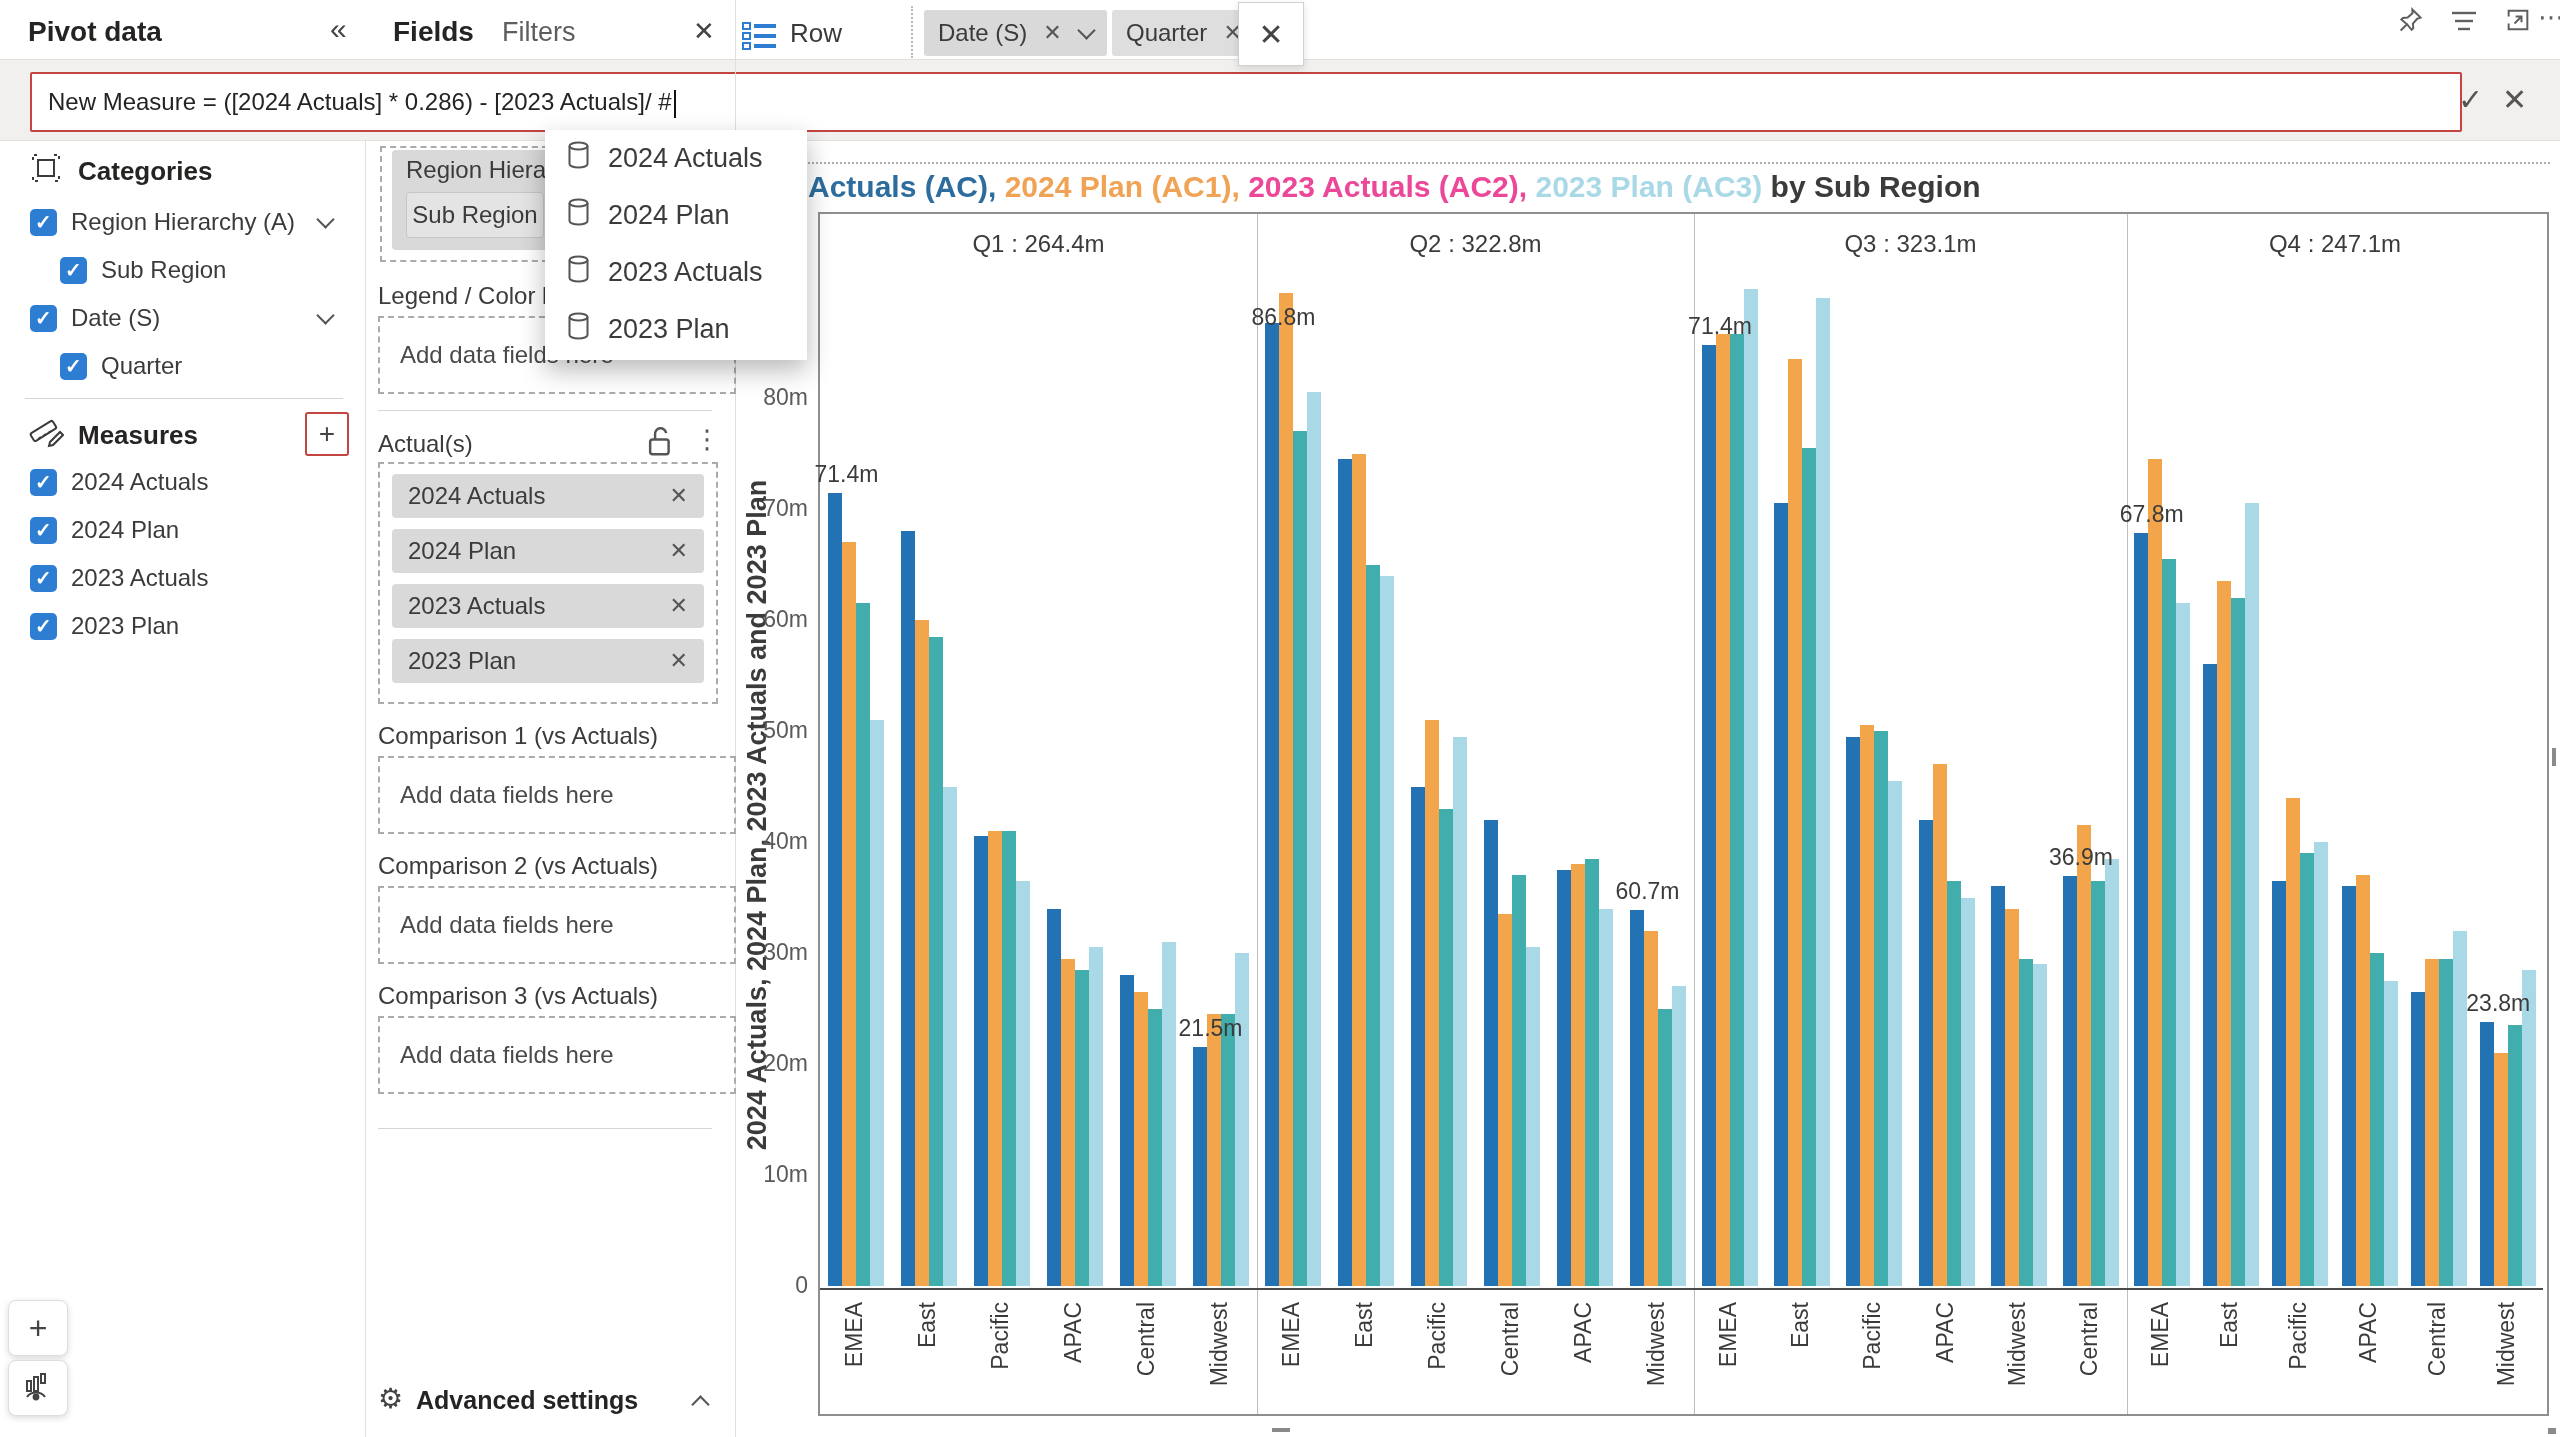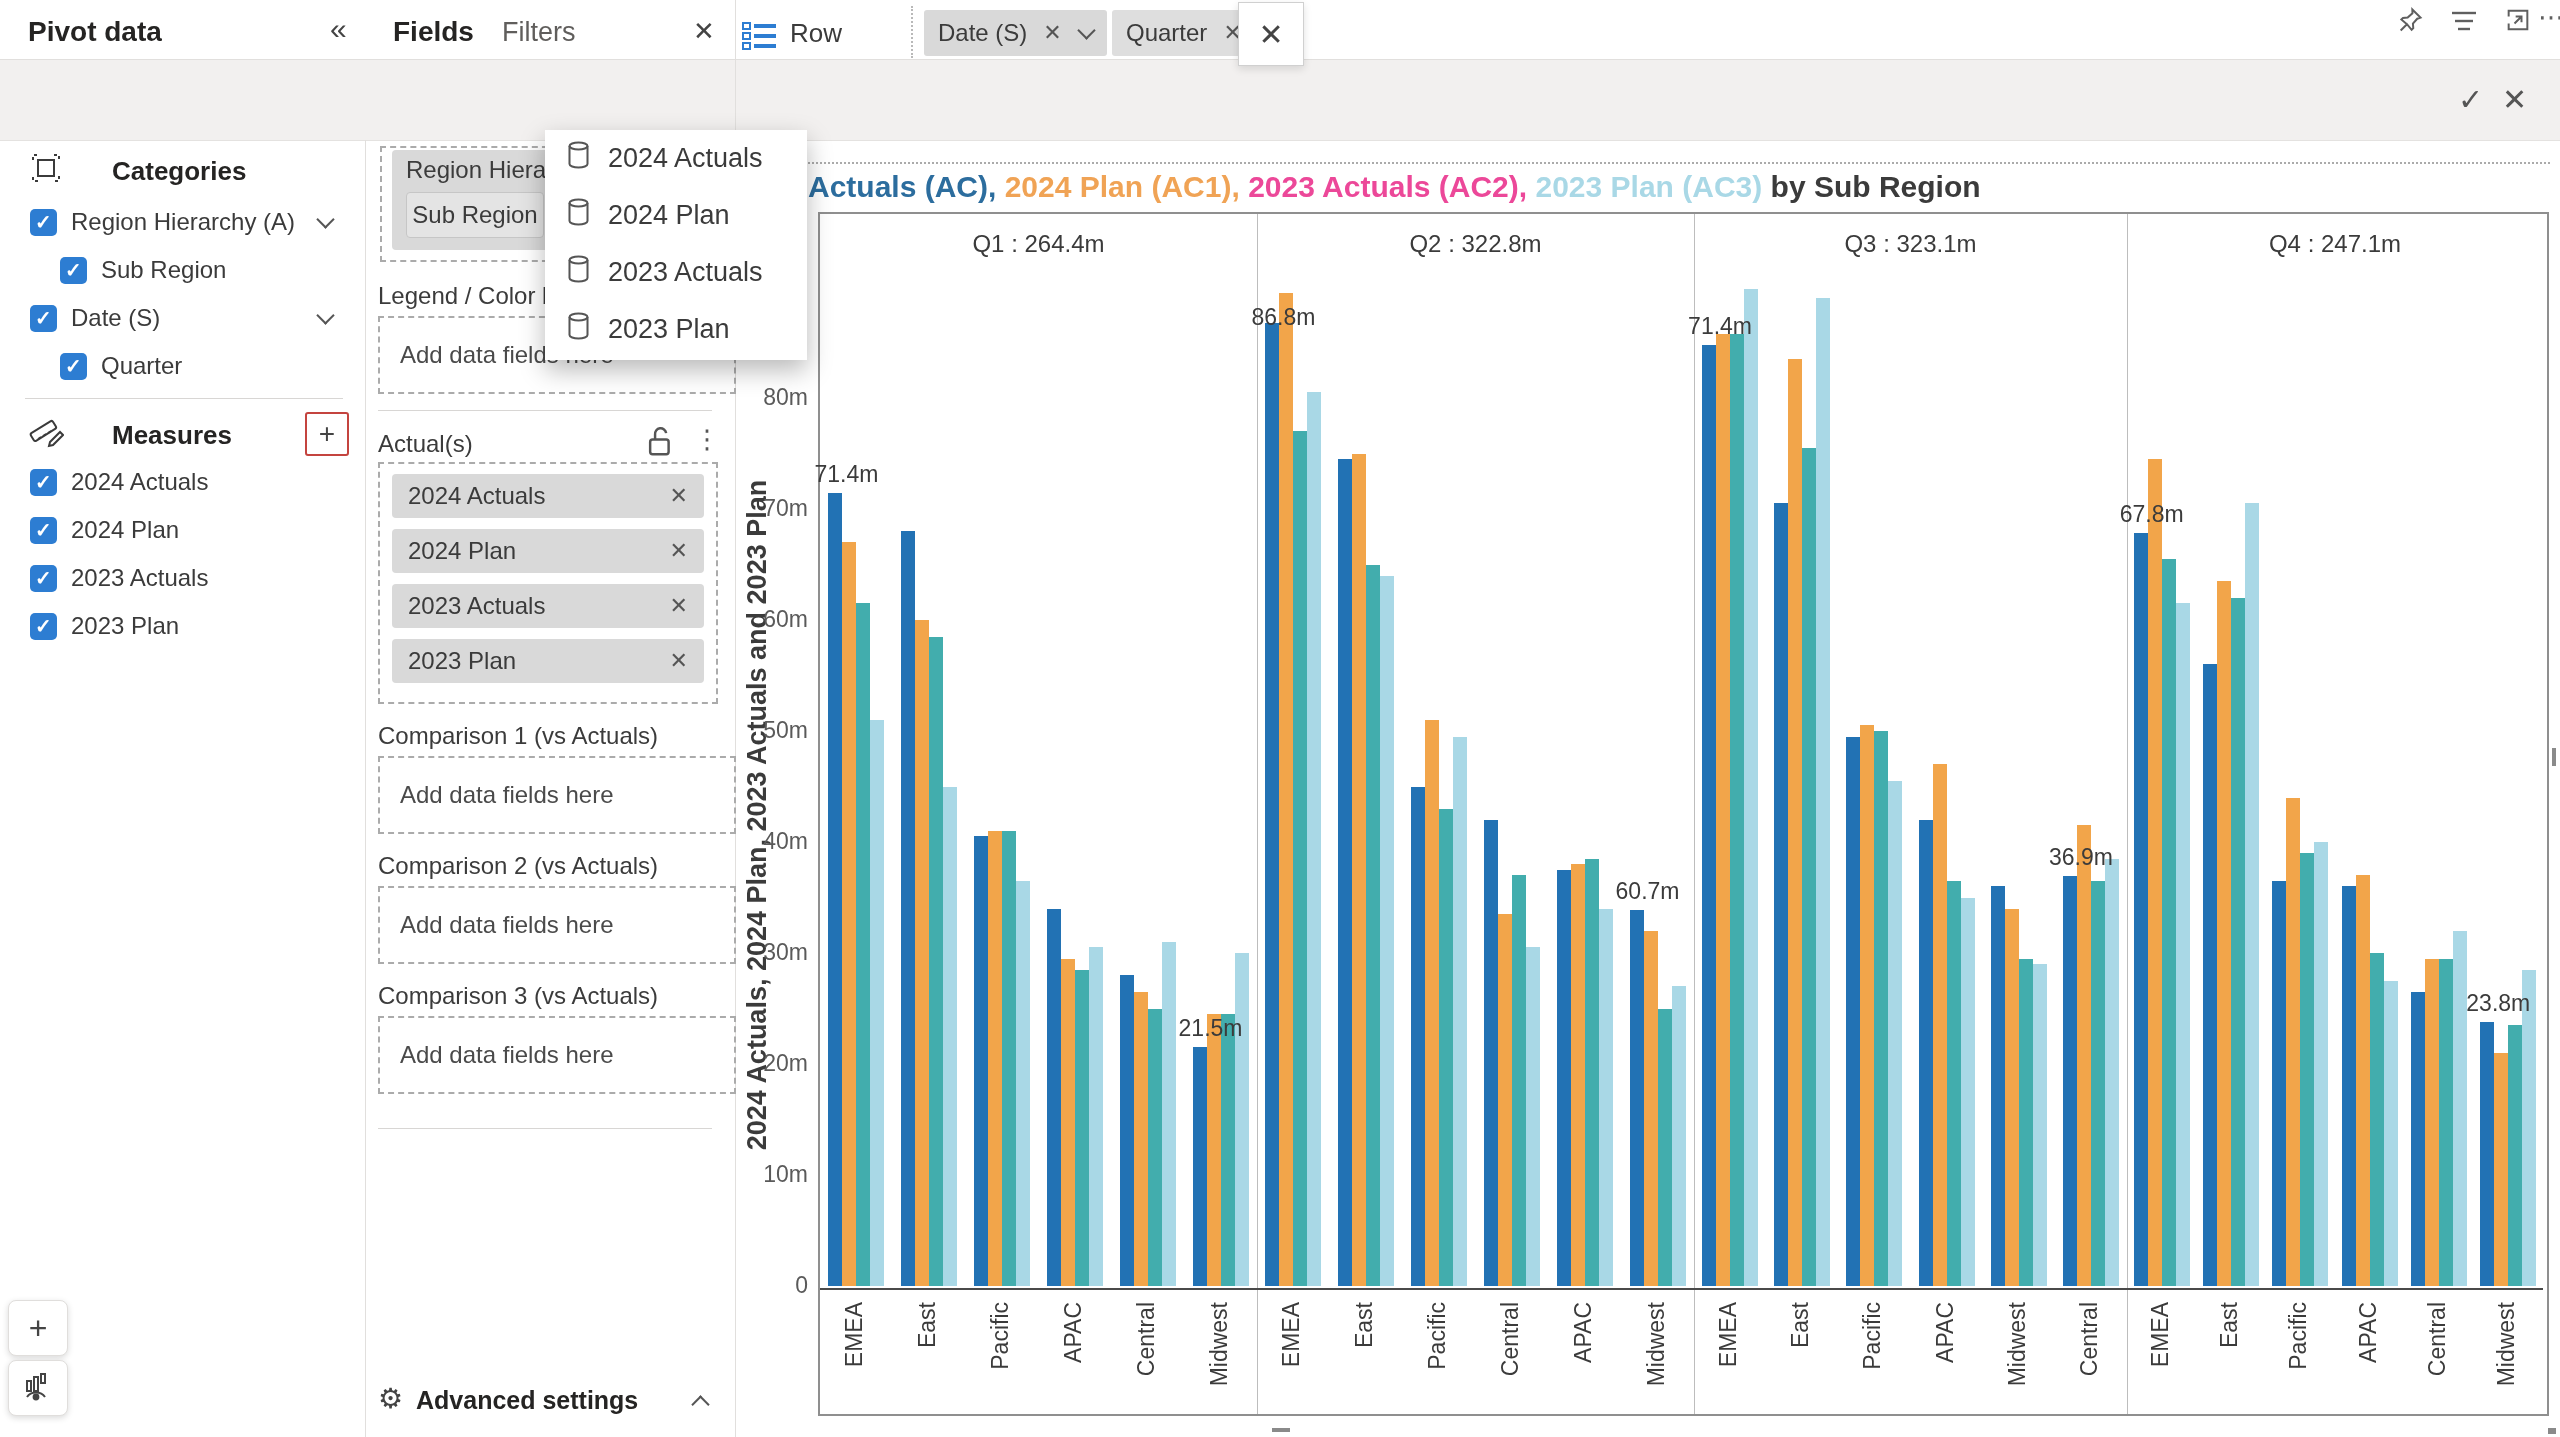--- a/index.html
+++ b/index.html
@@ -26,21 +26,21 @@
   
   .chip{background:#d9d9d9;border-radius:3px;display:flex;align-items:center;font-size:24px;color:#3b3b3b;padding:0 14px;height:46px;}
   .chip .x{margin-left:16px;color:#555;font-size:22px;}
   .chev{display:inline-block;width:11px;height:11px;border-right:2.5px solid #555;border-bottom:2.5px solid #555;}
   .chev.down{transform:rotate(45deg);margin-top:-6px;}
   .chev.up{transform:rotate(-135deg);margin-top:8px;}
   #popup-close{background:#fff;border:1px solid #d0d0d0;box-shadow:0 3px 8px rgba(0,0,0,.12);
                display:flex;align-items:center;justify-content:center;}
 
   
-  .sec-title{font-size:26px;font-weight:700;color:#252423;margin-left:34px;}
+  .sec-title{font-size:26px;font-weight:700;color:#252423;}
   .cbrow{display:flex;align-items:center;height:48px;}
   .cbox{width:27px;height:27px;border-radius:5px;background:#2d7dd2;color:#fff;font-size:20px;font-weight:700;
         display:flex;align-items:center;justify-content:center;flex:0 0 27px;}
   .cblabel{font-size:24px;color:#3b3b3b;margin-left:14px;}
   .divider{height:1px;background:#d8d6d4;}
   .plusbtn{border:2px solid #c4443f;background:#fff;width:40px;height:40px;border-radius:3px;
            display:flex;align-items:center;justify-content:center;font-size:28px;color:#444;}
   .sqbtn{width:58px;height:54px;background:#fff;border:1px solid #e0dedc;border-radius:8px;
          box-shadow:0 2px 6px rgba(0,0,0,.15);display:flex;align-items:center;justify-content:center;}
 
@@ -128,20 +128,23 @@
   </div>
   <div class="abs" style="left:2504px;top:6px;">
     <svg width="28" height="28" viewBox="0 0 24 24" fill="none" stroke="#5f5f5f" stroke-width="1.7">
       <path d="M4 9V4h16v16H4v-5"></path>
         <path d="M9 15l6-6M10 9h5v5"></path>
     </svg>
   </div>
   <div class="abs" style="left:2538px;top:2px;font-size:26px;color:#5f5f5f;">⋯</div>
 
   <div id="formula-band" class="abs">
+    <div id="formula-input" class="abs nw">
+      <span>New Measure = ([2024 Actuals] * 0.286) - [2023 Actuals]/ #</span><span class="caret"></span>
+    </div>
     <div class="abs commit" style="left:2458px;top:22px;">✓</div>
     <div class="abs commit" style="left:2502px;top:22px;">✕</div>
   </div>
 
   <div class="abs vline" style="left:365px;top:140px;height:1297px;"></div>
   <div class="abs vline" style="left:735px;top:0px;height:1437px;"></div>
   <div class="abs hline" style="left:0;top:59px;width:2560px;"></div>
 
   <div class="abs" style="left:30px;top:152px;width:34px;height:34px;">
     <svg width="32" height="32" viewBox="0 0 32 32" fill="none" stroke="#3b3b3b" stroke-width="2">

